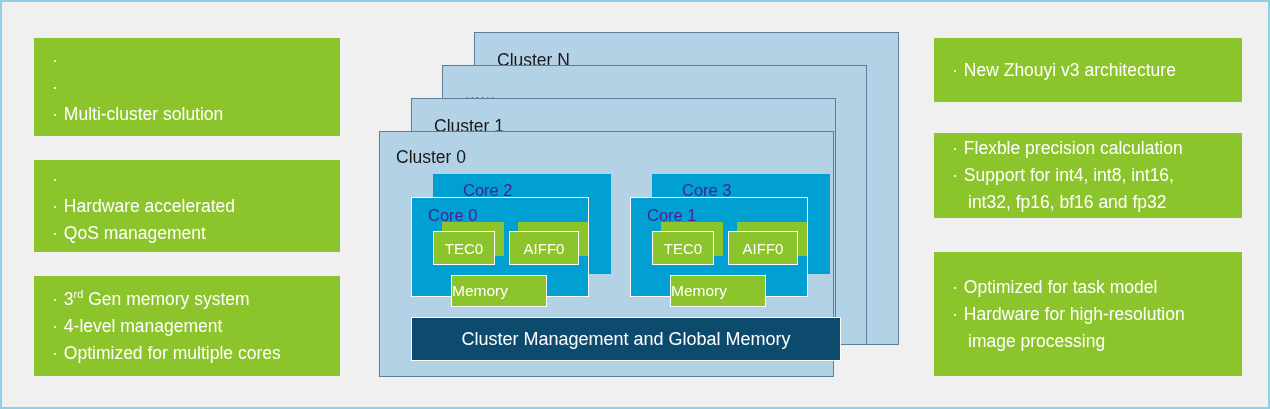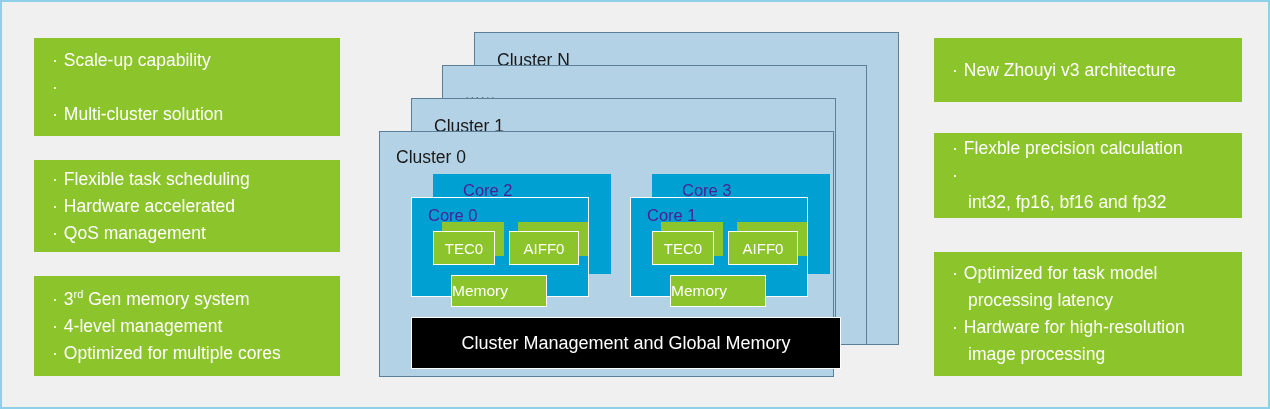--- a/index.html
+++ b/index.html
@@ -192,22 +192,22 @@
   .cg .unit-tec   { left: 22px; top: 57px; }
   .cg .unit-aiff  { left: 98px; top: 57px; }
   .cg .memory-box { left: 40px; top: 101px; }
 
   
   #cluster-mgmt {
     position: absolute;
     left: 31px;
     top: 185px;
     width: 430px;
-    height: 52px;
-    background: #000000;
+    height: 44px;
+    background: #0c4a6e;
     border: 1.5px solid #ffffff;
     box-sizing: border-box;
     display: flex;
     align-items: center;
     justify-content: center;
   }
   #cluster-mgmt span {
     color: #ffffff;
     font-size: 18px;
     line-height: 21px;
@@ -215,35 +215,33 @@
   }
 </style>
 </head>
 <body>
 
 <div id="page">
 
   <div class="feature-card" id="card-left-1">
     <div class="feature-line">
       <span class="bullet">·</span>
-      <span>Scale-up capability</span>
     </div>
     <div class="feature-line">
       <span class="bullet">·</span>
     </div>
     <div class="feature-line">
       <span class="bullet">·</span>
       <span>Multi-cluster solution</span>
     </div>
   </div>
 
   <div class="feature-card" id="card-left-2">
     <div class="feature-line">
       <span class="bullet">·</span>
-      <span>Flexible task scheduling</span>
     </div>
     <div class="feature-line">
       <span class="bullet">·</span>
       <span>Hardware accelerated</span>
     </div>
     <div class="feature-line">
       <span class="bullet">·</span>
       <span>QoS management</span>
     </div>
   </div>
@@ -270,33 +268,31 @@
     </div>
   </div>
 
   <div class="feature-card" id="card-right-2">
     <div class="feature-line">
       <span class="bullet">·</span>
       <span>Flexble precision calculation</span>
     </div>
     <div class="feature-line">
       <span class="bullet">·</span>
+      <span>Support for int4, int8, int16,</span>
     </div>
     <div class="feature-line cont">
       <span>int32, fp16, bf16 and fp32</span>
     </div>
   </div>
 
   <div class="feature-card" id="card-right-3">
     <div class="feature-line">
       <span class="bullet">·</span>
       <span>Optimized for task model</span>
-    </div>
-    <div class="feature-line cont">
-      <span>processing latency</span>
     </div>
     <div class="feature-line">
       <span class="bullet">·</span>
       <span>Hardware for high-resolution</span>
     </div>
     <div class="feature-line cont">
       <span>image processing</span>
     </div>
   </div>
 

